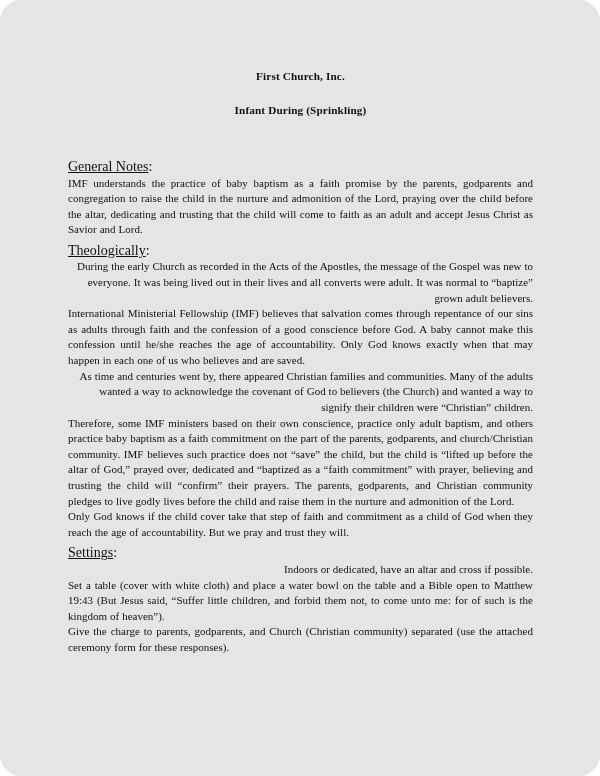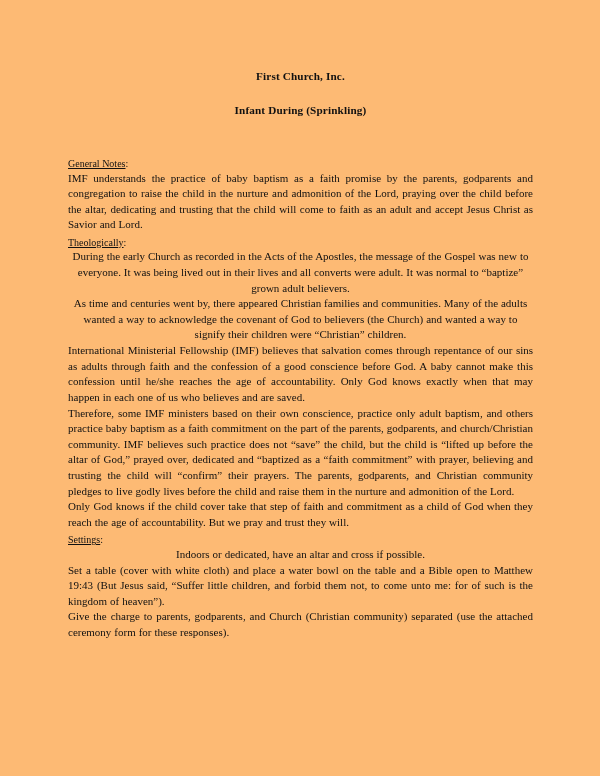--- a/index.html
+++ b/index.html
@@ -13,59 +13,60 @@
     height: 776px;
     overflow: hidden;
     font-family: "Liberation Serif", "DejaVu Serif", serif;
     color: #111111;
     -webkit-font-smoothing: none;
   }
   .page {
     position: relative;
     width: 600px;
     height: 776px;
-    background: #fdba74;
+    background: #e5e5e5;
     box-sizing: border-box;
     padding: 0;
+    border-radius: 21px;
   }
   .content {
     position: absolute;
     left: 68px;
     top: 0;
     width: 465px;
   }
   .doc-title {
     text-align: center;
     font-weight: bold;
     font-size: 11.2px;
     letter-spacing: 0.15px;
     margin: 0;
   }
   .title-1 { margin-top: 70px; }
   .title-2 { margin-top: 22px; }
 
   .section-heading {
-    font-size: 10px;
+    font-size: 14px;
     margin: 0;
     line-height: 1.25;
   }
   .section-heading .u {
     text-decoration: underline;
     text-underline-offset: 1px;
   }
 
   p.body-para {
     font-size: 11px;
     line-height: 1.42;
     margin: 0;
     text-align: justify;
     word-spacing: 0.2px;
   }
   p.body-para.ragged {
-    text-align: center;
+    text-align: right;
   }
 
   
   .gap-heading-first { margin-top: 42px; }
   .gap-after-heading { margin-top: 14px; }
   .gap-between-para  { margin-top: 14px; }
   .gap-before-heading{ margin-top: 4px; }
 </style>
 </head>
 <body>
@@ -79,22 +80,22 @@
 
     <div class="section-heading gap-heading-first">
       <span class="u">General Notes</span><span>:</span>
     </div>
     <p class="body-para gap-after-heading">IMF understands the practice of baby baptism as a faith promise by the parents, godparents and congregation to raise the child in the nurture and admonition of the Lord, praying over the child before the altar, dedicating and trusting that the child will come to faith as an adult and accept Jesus Christ as Savior and Lord.</p>
 
     <div class="section-heading gap-before-heading">
       <span class="u">Theologically</span><span>:</span>
     </div>
     <p class="body-para ragged gap-after-heading">During the early Church as recorded in the Acts of the Apostles, the message of the Gospel was new to everyone. It was being lived out in their lives and all converts were adult. It was normal to “baptize” grown adult believers.</p>
+    <p class="body-para gap-between-para">International Ministerial Fellowship (IMF) believes that salvation comes through repentance of our sins as adults through faith and the confession of a good conscience before God. A baby cannot make this confession until he/she reaches the age of accountability. Only God knows exactly when that may happen in each one of us who believes and are saved.</p>
     <p class="body-para ragged gap-between-para">As time and centuries went by, there appeared Christian families and communities. Many of the adults wanted a way to acknowledge the covenant of God to believers (the Church) and wanted a way to signify their children were “Christian” children.</p>
-    <p class="body-para gap-between-para">International Ministerial Fellowship (IMF) believes that salvation comes through repentance of our sins as adults through faith and the confession of a good conscience before God. A baby cannot make this confession until he/she reaches the age of accountability. Only God knows exactly when that may happen in each one of us who believes and are saved.</p>
     <p class="body-para gap-between-para">Therefore, some IMF ministers based on their own conscience, practice only adult baptism, and others practice baby baptism as a faith commitment on the part of the parents, godparents, and church/Christian community. IMF believes such practice does not “save” the child, but the child is “lifted up before the altar of God,” prayed over, dedicated and “baptized as a “faith commitment” with prayer, believing and trusting the child will “confirm” their prayers. The parents, godparents, and Christian community pledges to live godly lives before the child and raise them in the nurture and admonition of the Lord.</p>
     <p class="body-para gap-between-para">Only God knows if the child cover take that step of faith and commitment as a child of God when they reach the age of accountability. But we pray and trust they will.</p>
 
     <div class="section-heading gap-before-heading">
       <span class="u">Settings</span><span>:</span>
     </div>
     <p class="body-para ragged gap-after-heading">Indoors or dedicated, have an altar and cross if possible.</p>
     <p class="body-para gap-between-para">Set a table (cover with white cloth) and place a water bowl on the table and a Bible open to Matthew 19:43 (But Jesus said, “Suffer little children, and forbid them not, to come unto me: for of such is the kingdom of heaven”).</p>
     <p class="body-para gap-between-para">Give the charge to parents, godparents, and Church (Christian community) separated (use the attached ceremony form for these responses).</p>
 

